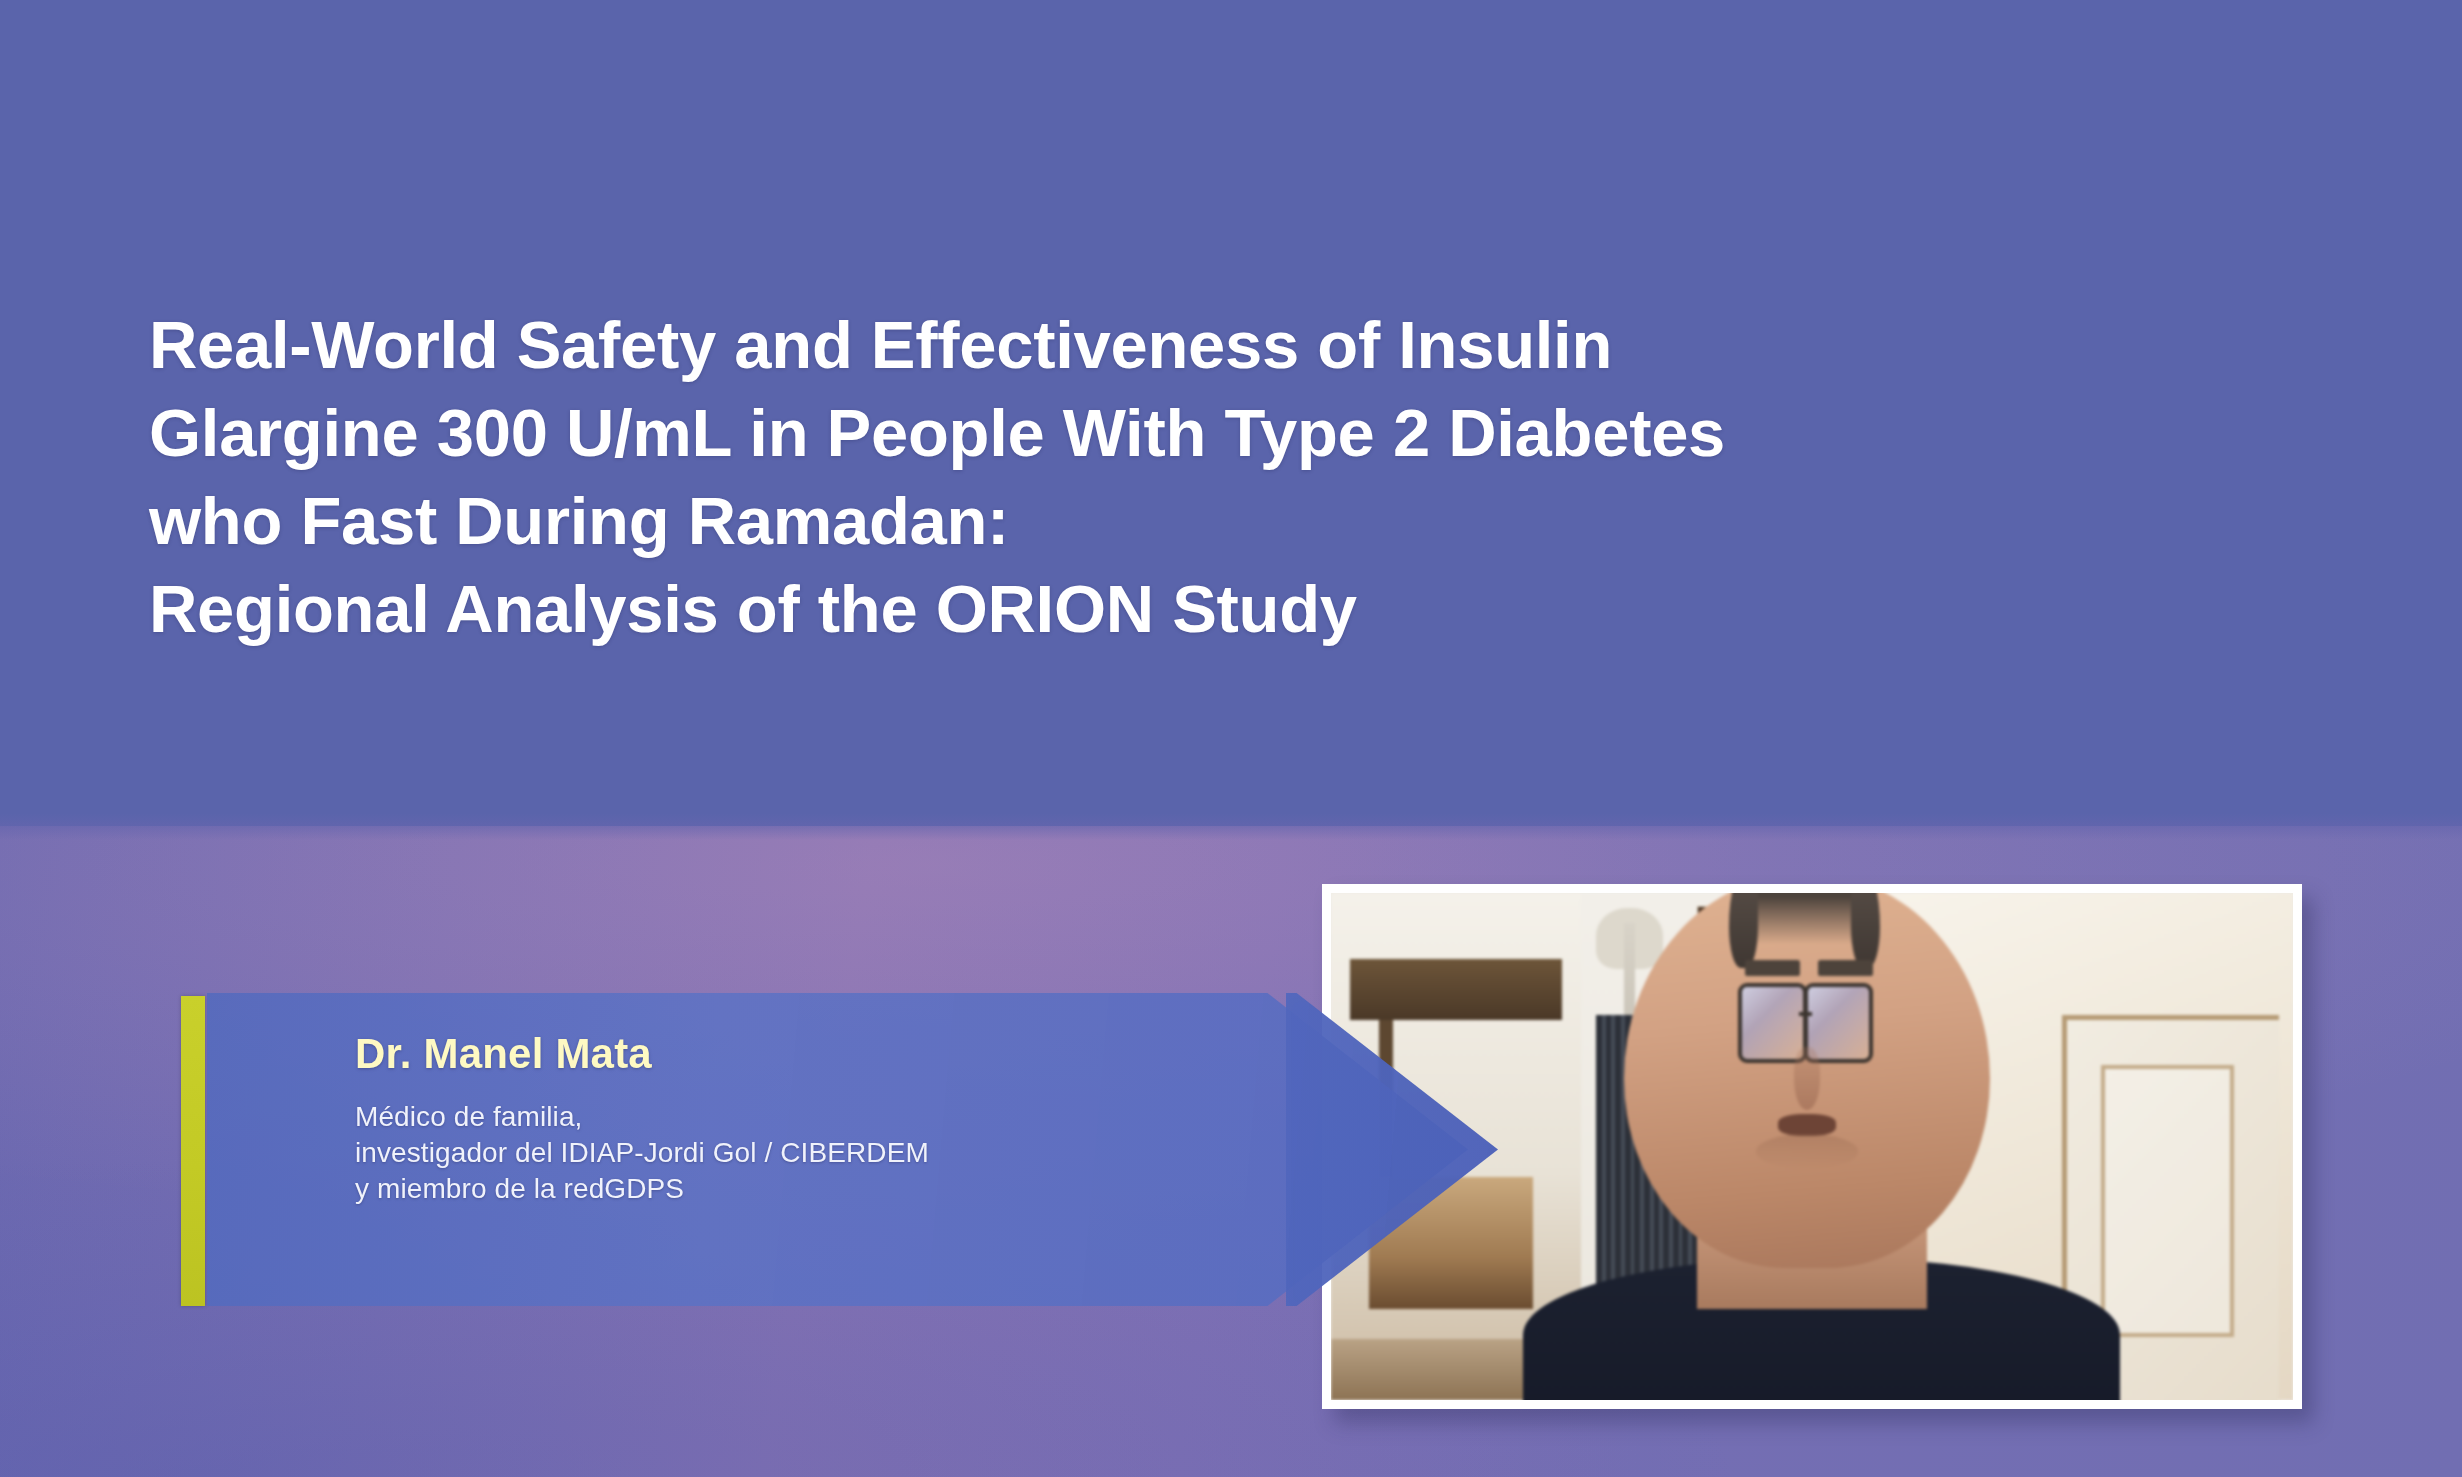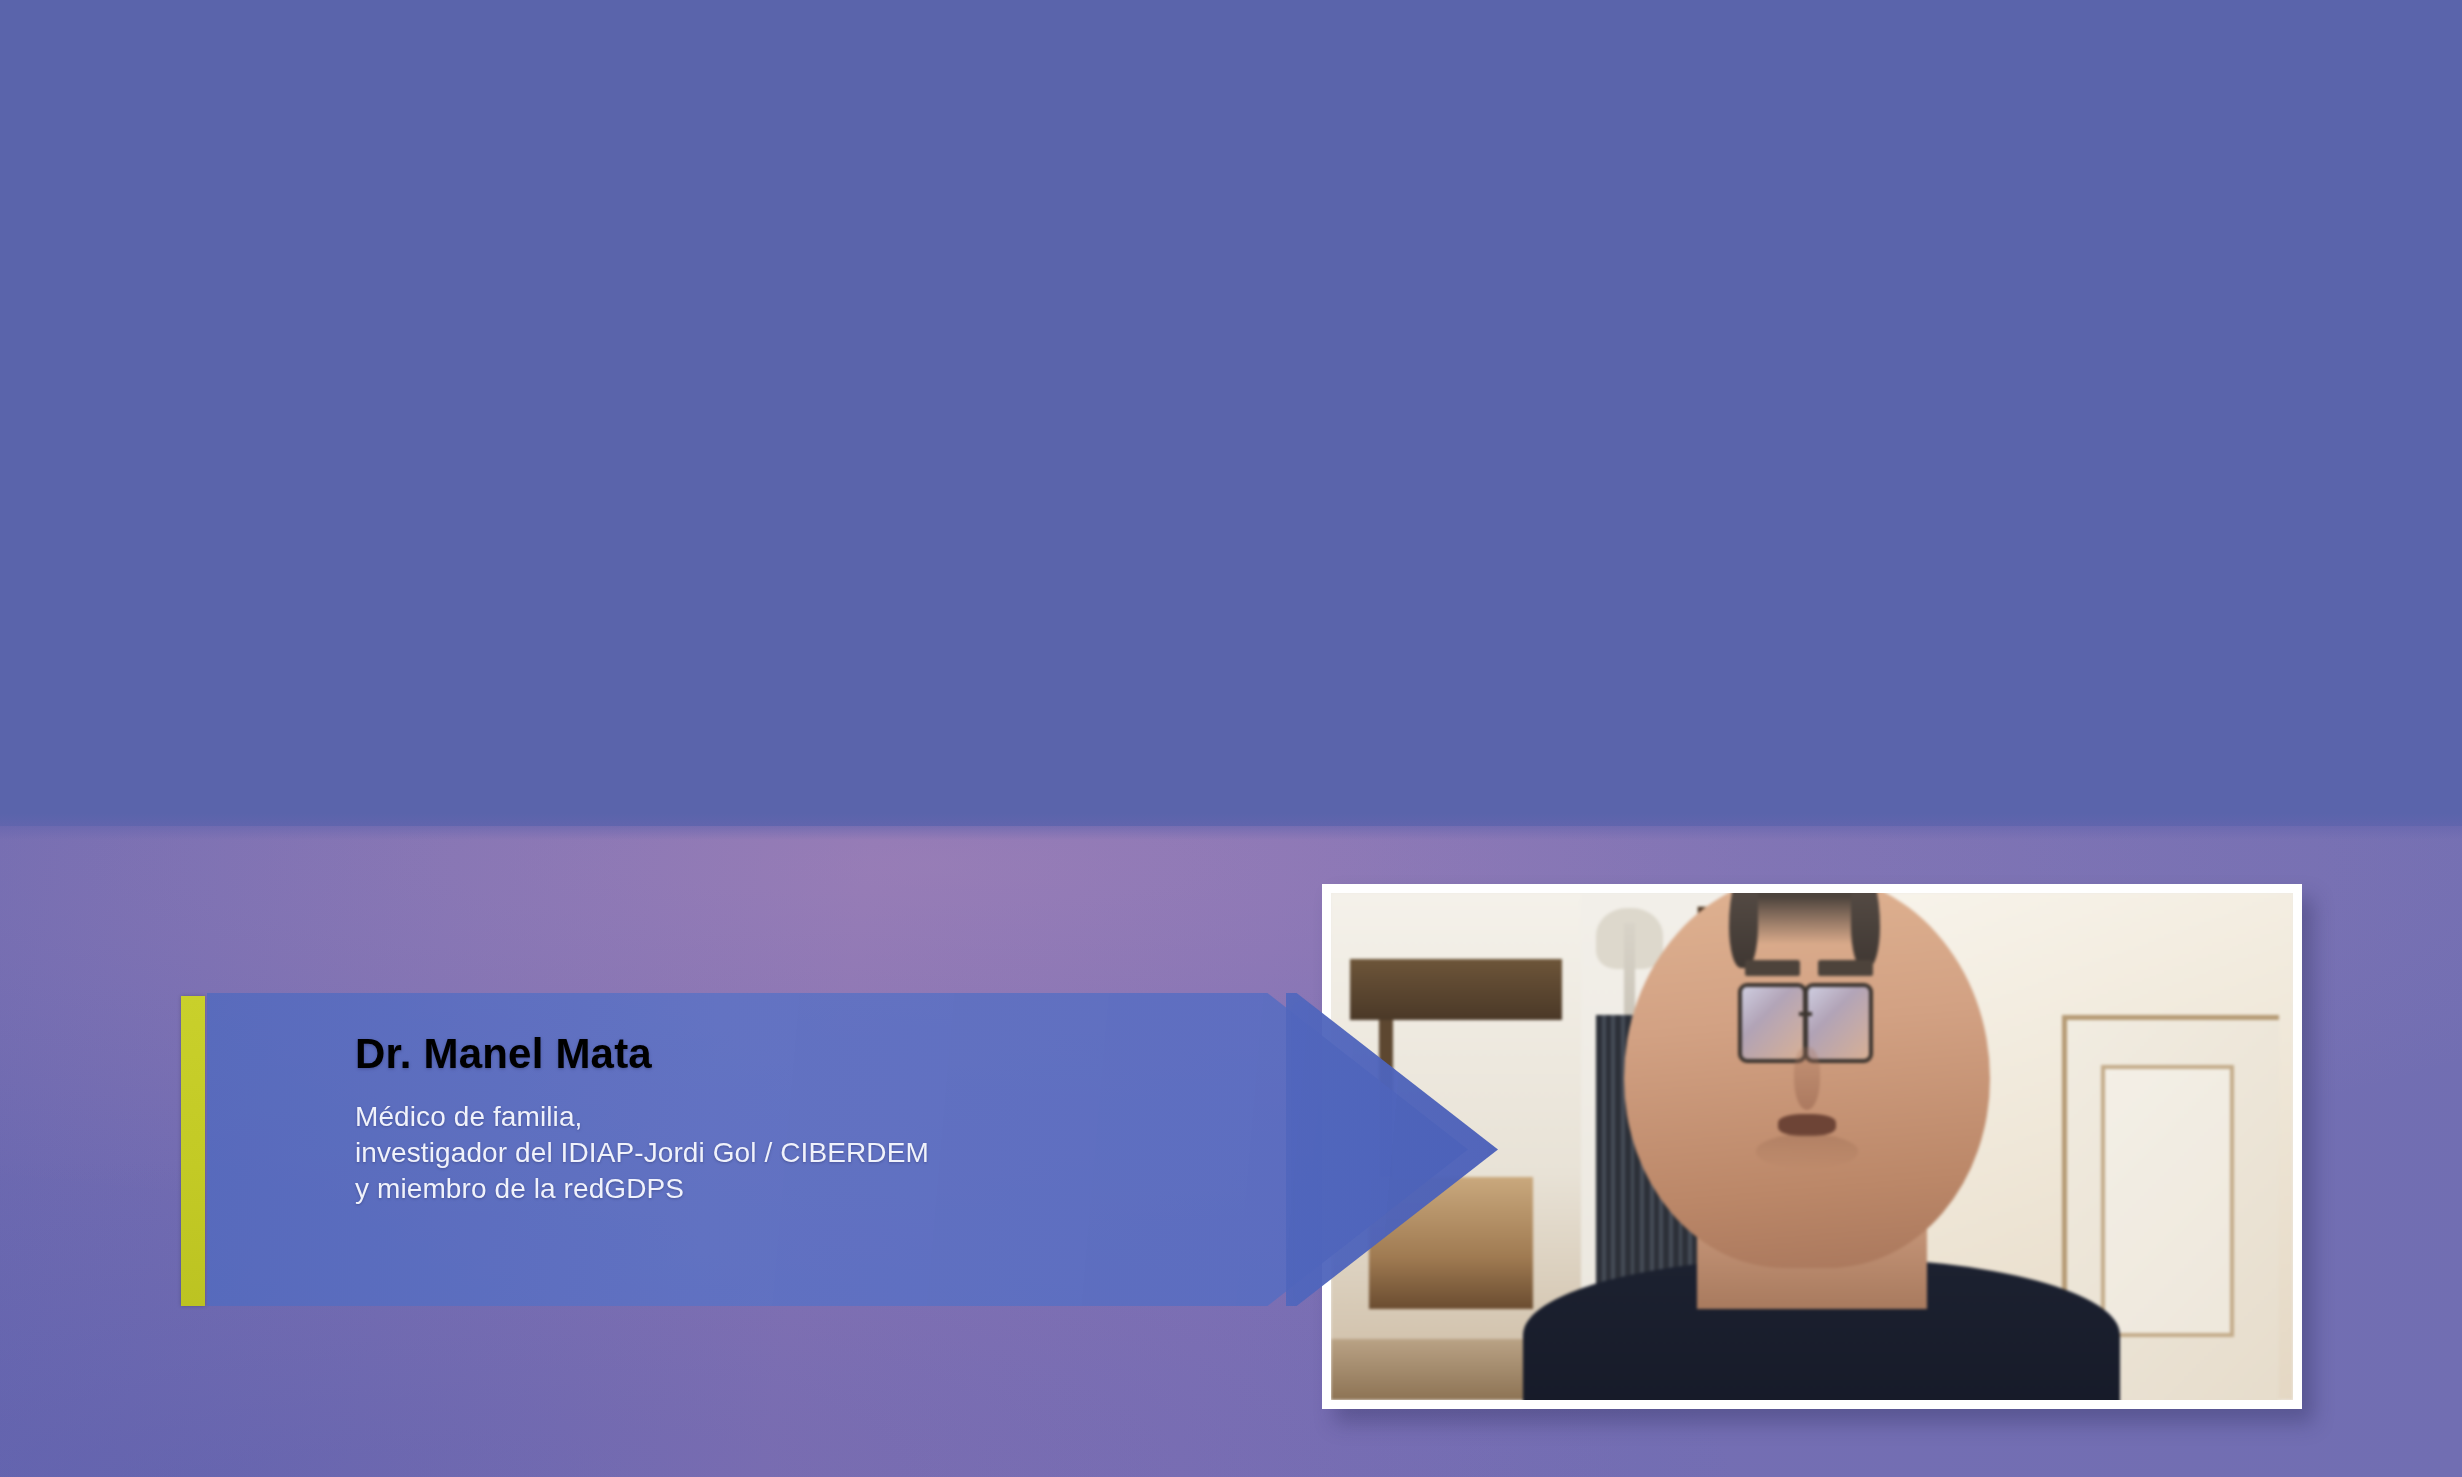--- a/index.html
+++ b/index.html
@@ -99,21 +99,21 @@
     background: linear-gradient(95deg, rgba(83,106,190,0.86) 0%, rgba(92,114,196,0.86) 40%, rgba(86,107,192,0.88) 100%);
     clip-path: polygon(0 0, 84.1% 0, 100% 50%, 84.1% 100%, 0 100%);
   }
   .banner-text {
     position: absolute;
     left: 174px;
     top: 36px;
     width: 962px;
   }
   .speaker-name {
-    color: #000000;
+    color: #fef9c3;
     font-size: 42px;
     font-weight: 700;
     line-height: 49px;
     letter-spacing: 0.2px;
     text-shadow: 0 1.3px 3.2px rgba(25,30,75,0.35);
   }
   .speaker-role {
     margin-top: 21px;
   }
   .speaker-role .role-line {
@@ -289,20 +289,26 @@
 </head>
 <body>
 
 <div id="slide">
 
   <div class="bg-base"></div>
   <div class="bg-lower"></div>
   <div class="bg-lower-veil"></div>
   <div class="bg-seam"></div>
 
+  <div class="title-block">
+    <div class="title-line">Real-World Safety and Effectiveness of Insulin</div>
+    <div class="title-line">Glargine 300 U/mL in People With Type 2 Diabetes</div>
+    <div class="title-line">who Fast During Ramadan:</div>
+    <div class="title-line">Regional Analysis of the ORION Study</div>
+  </div>
 
   <div class="video-frame">
     <div class="video-inner">
       <div class="video-blur">
         <div class="scene">
           <div class="wall-left"></div>
           <div class="wall-mid"></div>
           <div class="wall-right"></div>
           <div class="floor-strip"></div>
           <div class="shelf"></div>

